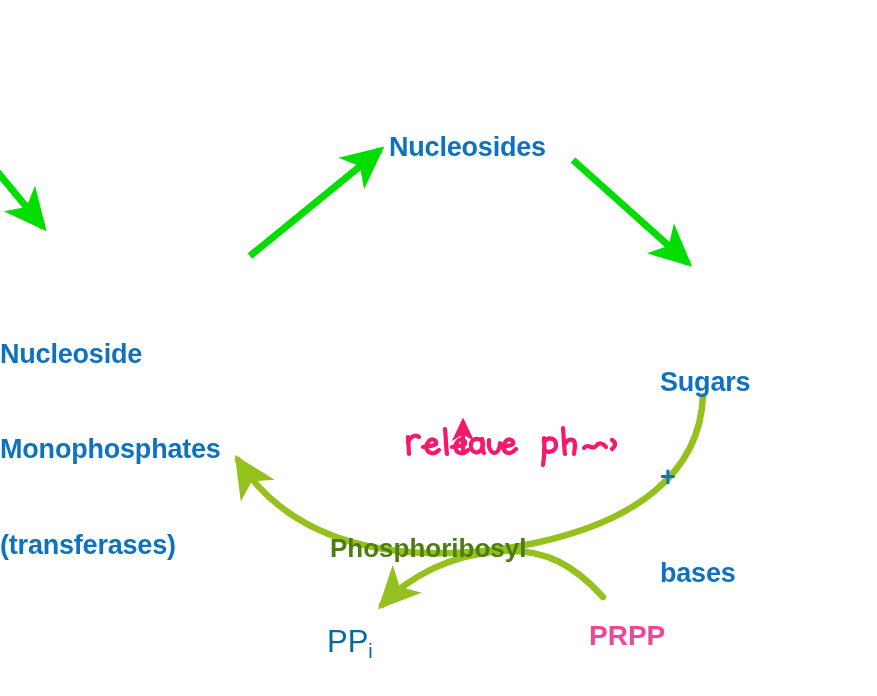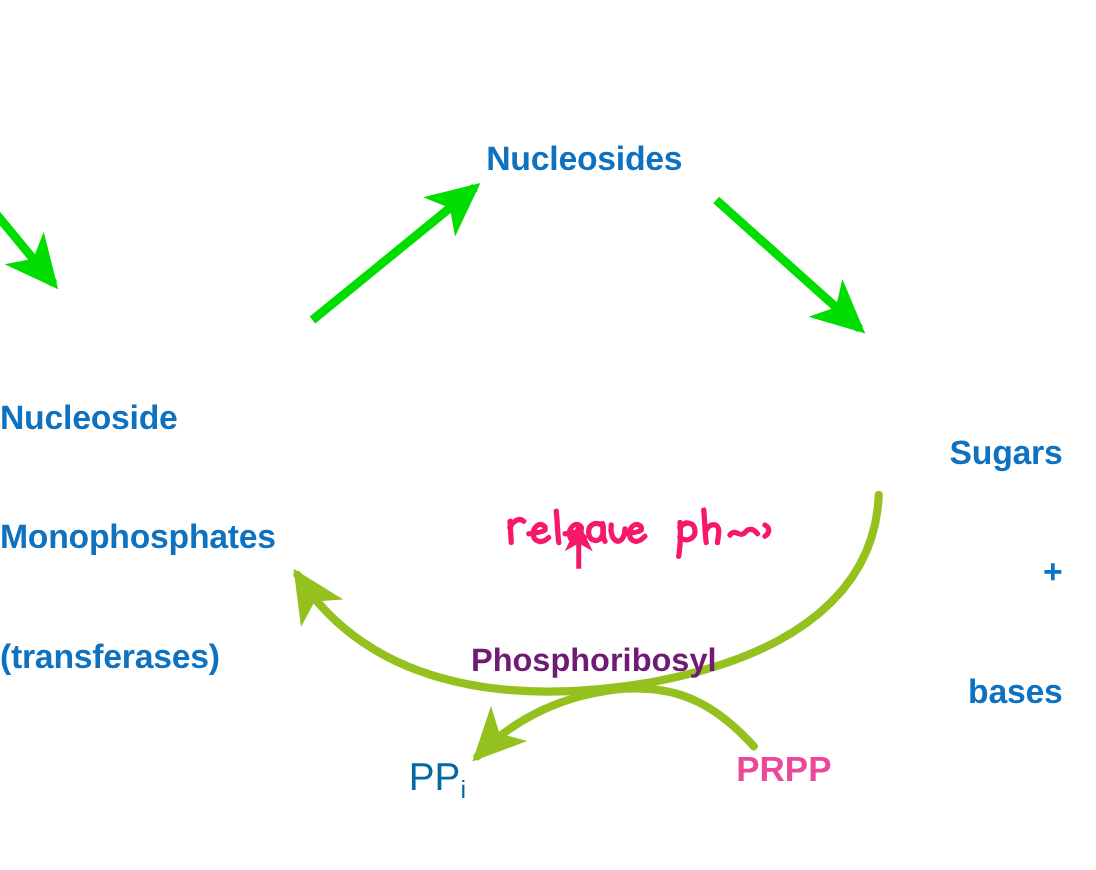--- a/index.html
+++ b/index.html
@@ -17,20 +17,21 @@
   #canvas {
     position: absolute;
     inset: 0;
     width: 877px;
     height: 696px;
   }
   .lbl {
     position: absolute;
     white-space: pre;
     line-height: 1.18;
+    margin-top: 20px;
   }
   .blue-label {
     color: #0f72c0;
     font-weight: bold;
     font-size: 27px;
     letter-spacing: -0.2px;
   }
   #label-nucleosides {
     left: 389px;
     top: 112px;
@@ -39,28 +40,28 @@
   #label-nucleotides {
     left: 0px;
     top: 255px;
     width: 298px;
     text-align: left;
   }
   #label-sugars-bases {
     left: 660px;
     top: 283px;
     width: 190px;
-    text-align: right;
+    text-align: left;
   }
   #label-enzyme {
     left: 330px;
     top: 452px;
     width: 290px;
-    text-align: center;
-    color: #701a75;
+    text-align: left;
+    color: #4d7c0f;
     font-weight: bold;
     font-size: 26px;
   }
   #label-ppi {
     left: 327px;
     top: 604px;
     color: #0369a1;
     font-weight: normal;
     font-size: 31px;
   }

